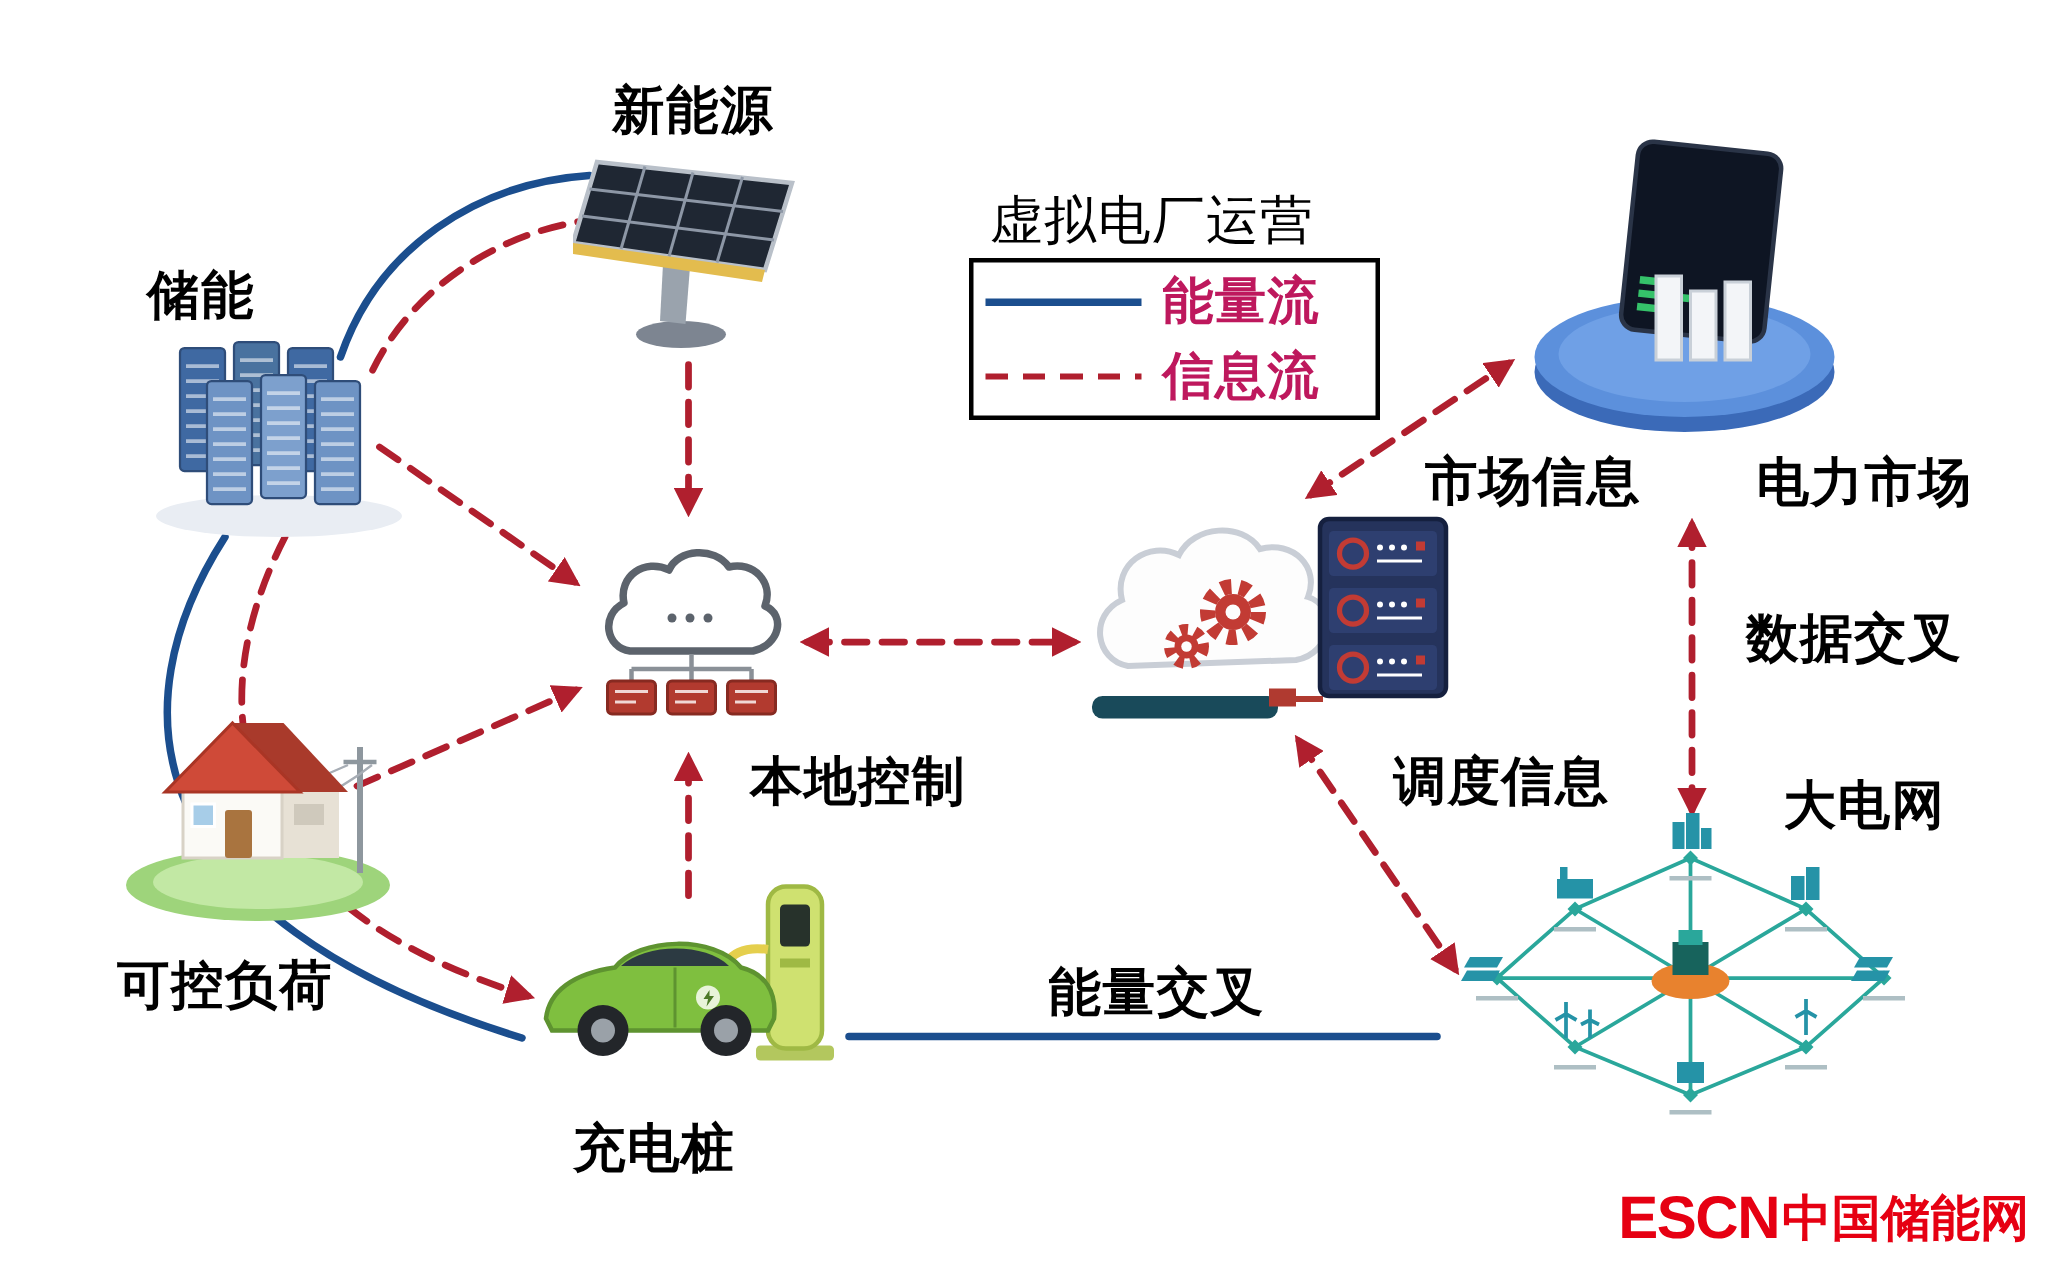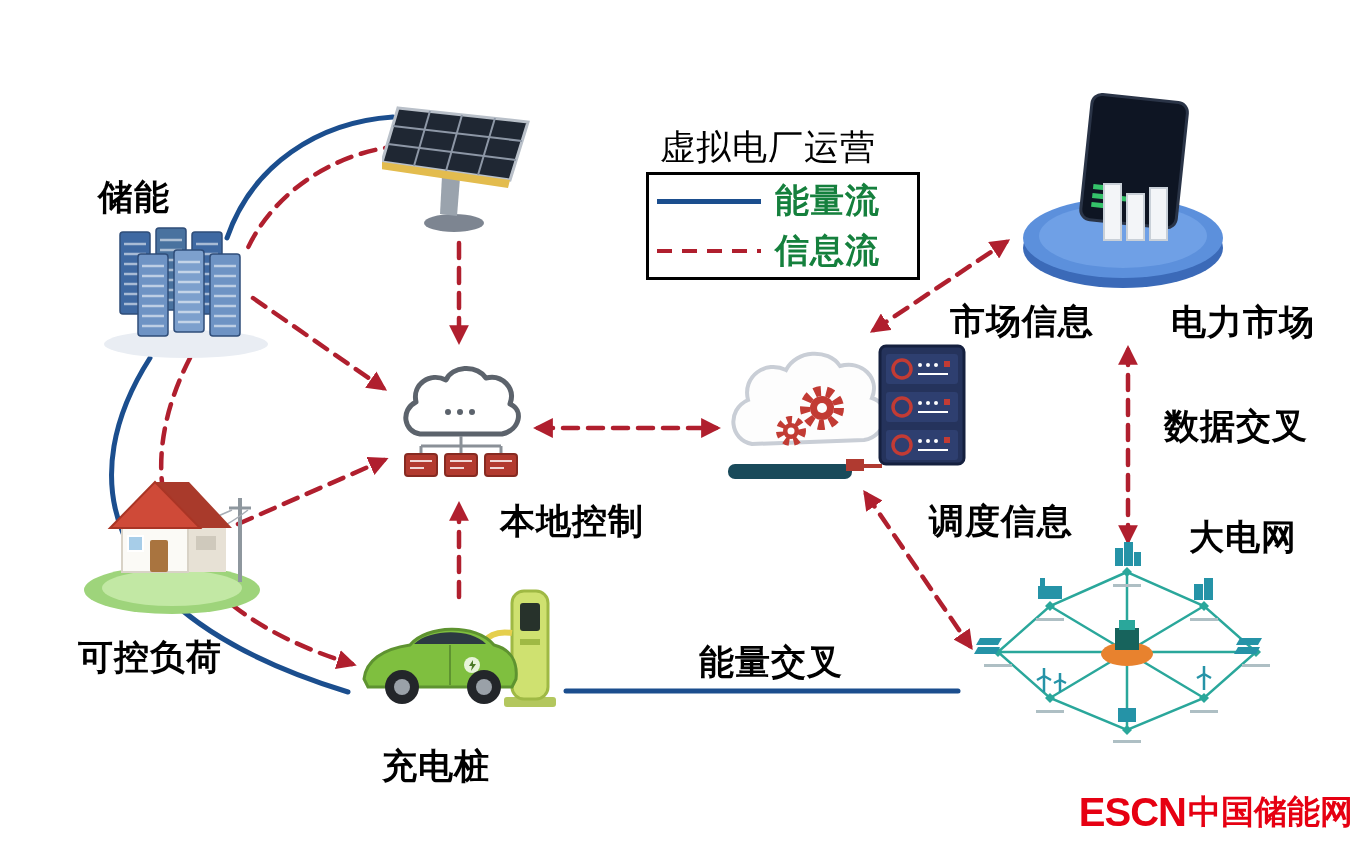--- a/index.html
+++ b/index.html
@@ -10,21 +10,21 @@
   .icon svg{width:100%;height:100%;display:block;}
   .lbl{position:absolute;transform:translate(-50%,-50%);font-size:35px;font-weight:700;
        color:#000;white-space:nowrap;letter-spacing:1px;}
   .legend-title{position:absolute;transform:translate(-50%,-50%);font-size:35px;font-weight:400;color:#000;white-space:nowrap;letter-spacing:1px;}
   .legend-box{position:absolute;left:646px;top:172px;width:274px;height:108px;border:3px solid #000;
               background:#fff;display:flex;flex-direction:column;justify-content:space-evenly;padding:0 8px;box-sizing:border-box;}
   .legend-row{display:flex;align-items:center;gap:14px;}
   .legend-line{width:104px;height:5px;flex:0 0 auto;}
   .legend-line.solid{background:#1b4e8e;}
   .legend-line.dashed{height:4px;background:repeating-linear-gradient(90deg,#b01f2e 0 15px,transparent 15px 25px);}
-  .legend-text{font-size:34px;font-weight:700;color:#15803d;letter-spacing:1px;}
+  .legend-text{font-size:34px;font-weight:700;color:#be185d;letter-spacing:1px;}
   .watermark{position:absolute;right:12px;bottom:10px;display:flex;align-items:center;gap:2px;color:#e60012;}
   .wm-brand{font-size:40px;font-weight:900;letter-spacing:-1px;}
   .wm-site{font-size:33px;font-weight:800;}
 </style>
 </head>
 <body>
 
 <div id="stage">
 
   <svg id="flows" width="1365" height="845" viewBox="0 0 1365 845">
@@ -257,20 +257,21 @@
         <rect x="222" y="76" width="28" height="3"></rect>
           <rect x="16" y="122" width="28" height="3"></rect>
         <rect x="274" y="122" width="28" height="3"></rect>
           <rect x="68" y="168" width="28" height="3"></rect>
         <rect x="222" y="168" width="28" height="3"></rect>
           <rect x="145" y="198" width="28" height="3"></rect>
       </g>
     </svg>
   </div>
 
+  <div class="lbl" style="left:462px;top:74px">新能源</div>
   <div class="lbl" style="left:134px;top:197px">储能</div>
   <div class="lbl" style="left:150px;top:657px">可控负荷</div>
   <div class="lbl" style="left:436px;top:766px">充电桩</div>
   <div class="lbl" style="left:1243px;top:322px">电力市场</div>
   <div class="lbl" style="left:1243px;top:537px">大电网</div>
 
   <div class="lbl" style="left:572px;top:521px">本地控制</div>
   <div class="lbl" style="left:1022px;top:321px">市场信息</div>
   <div class="lbl" style="left:1236px;top:426px">数据交叉</div>
   <div class="lbl" style="left:1001px;top:521px">调度信息</div>

